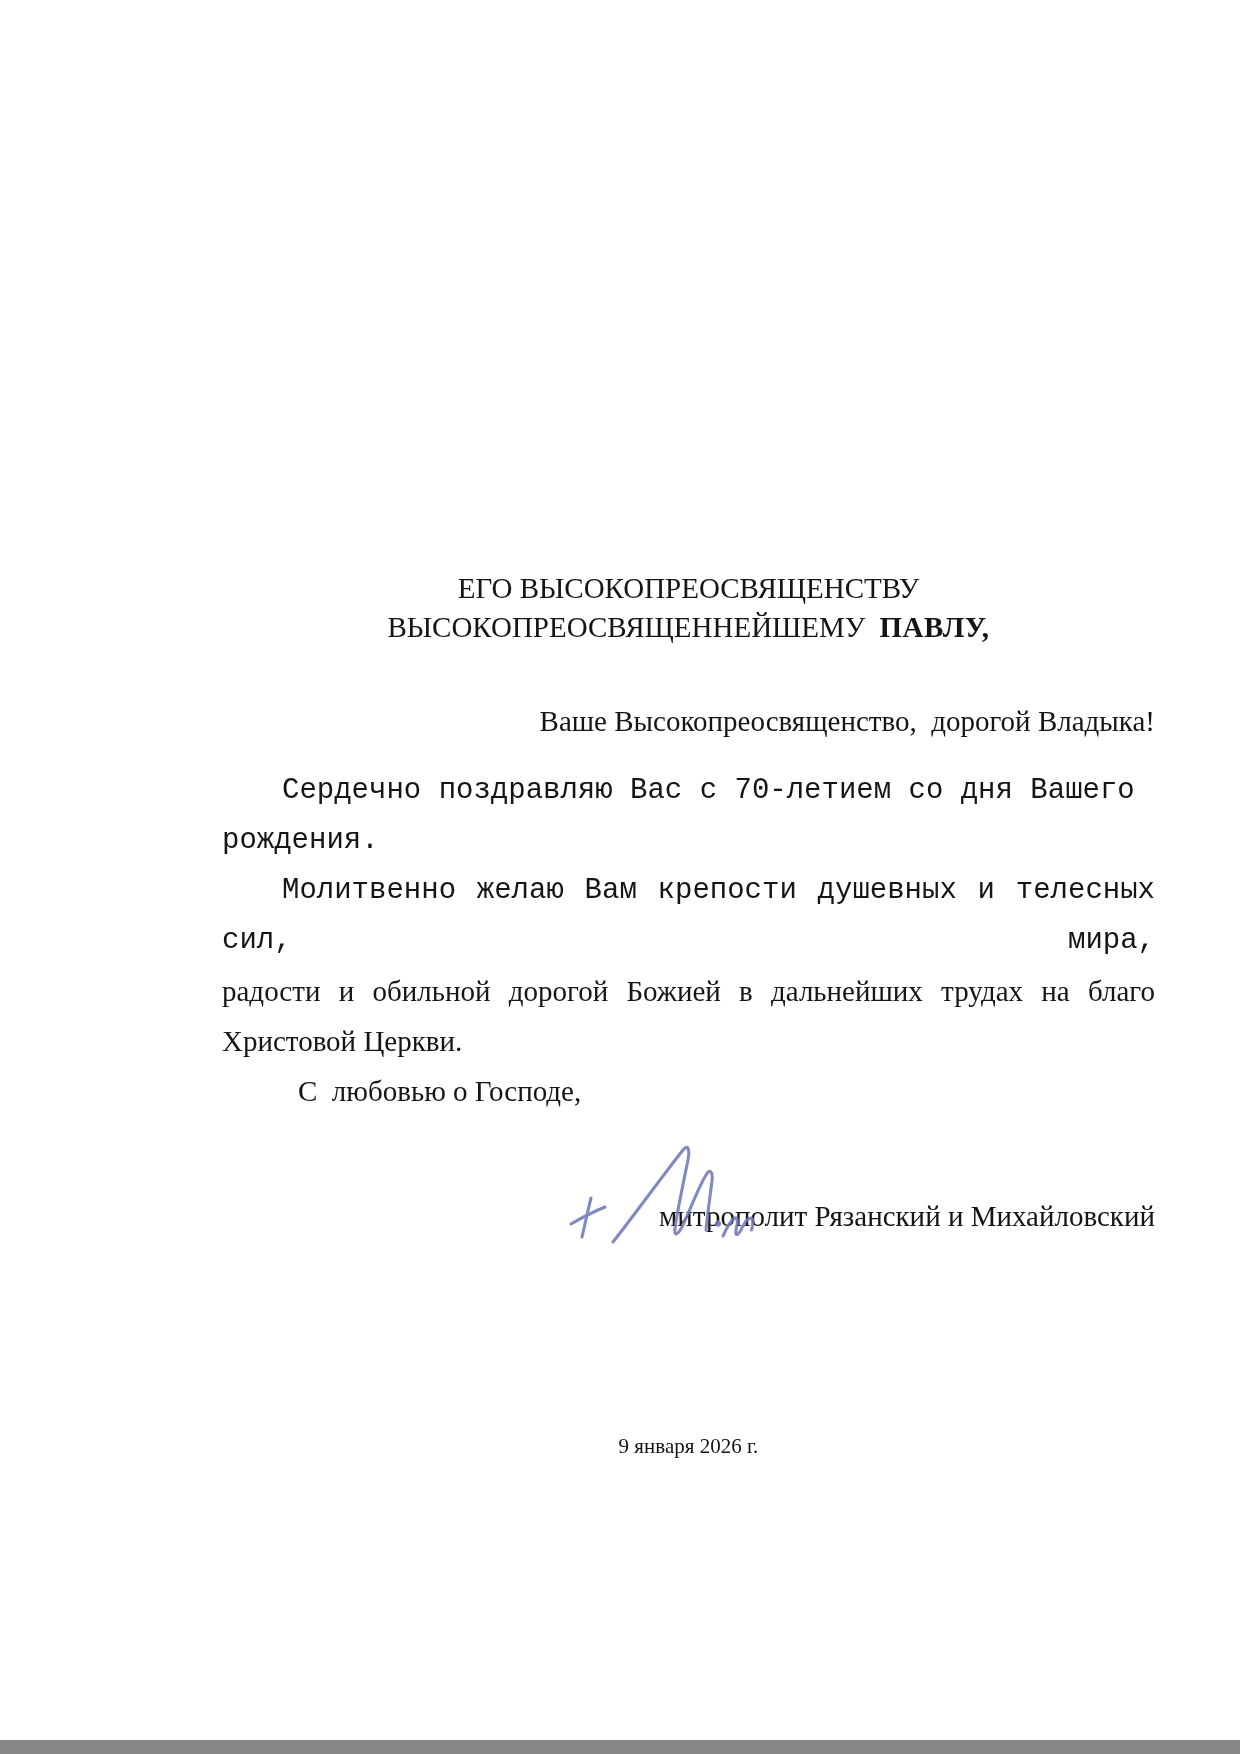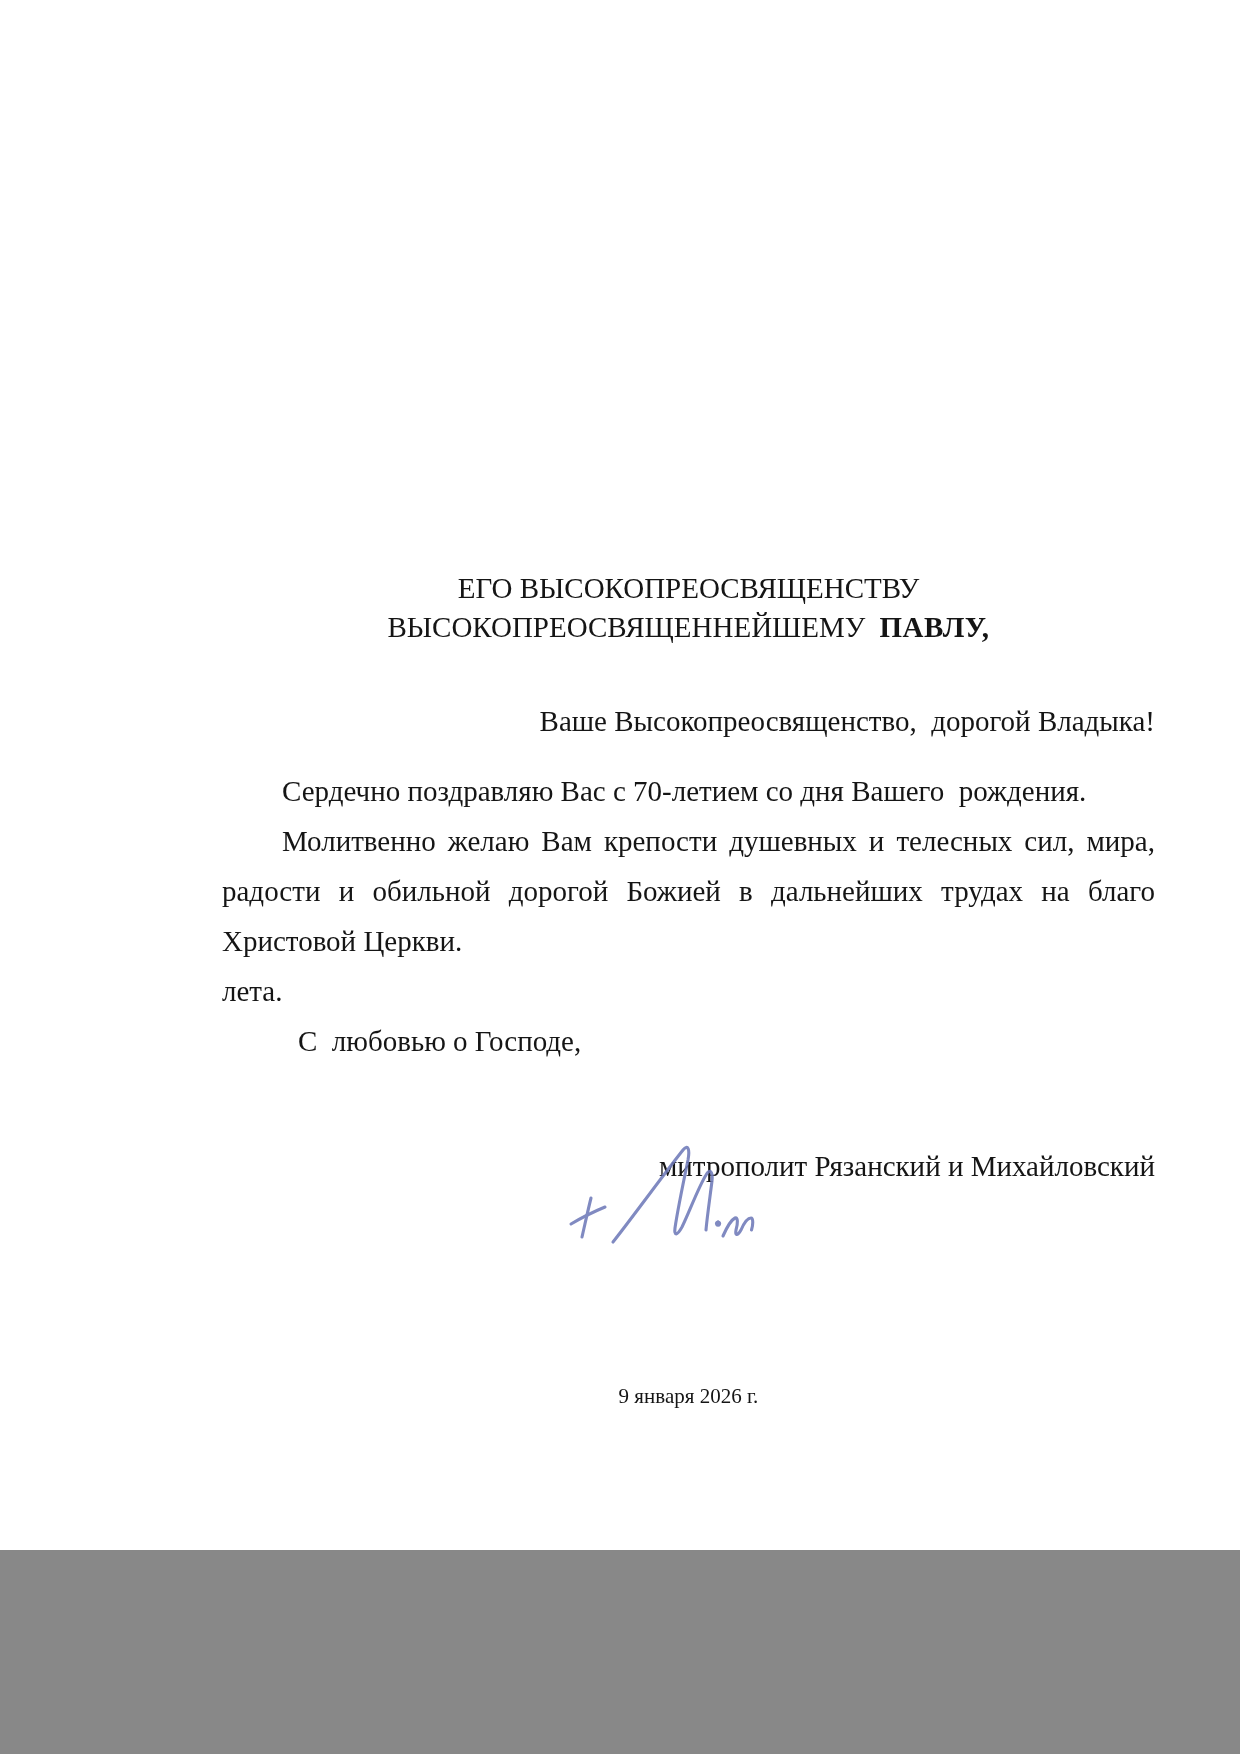--- a/index.html
+++ b/index.html
@@ -1,19 +1,19 @@
 <!DOCTYPE html>
 <html><head>
 <meta charset="utf-8">
 <style>
   html, body { margin: 0; padding: 0; background: #888; }
   .page {
     position: relative;
     width: 1240px;
-    height: 1550px;
+    height: 1740px;
     margin: 0 auto;
     background: #ffffff;
     box-sizing: border-box;
     padding-top: 569px;
     font-family: "Liberation Serif", "DejaVu Serif", serif;
     color: #151515;
     overflow: hidden;
   }
   .column { margin-left: 222px; width: 933px; }
 
@@ -29,21 +29,21 @@
     font-size: 29px;
     line-height: 30px;
     white-space: pre-wrap;
   }
 
   
   .body-block { margin-top: 30px; font-size: 29px; }
   .para .line { line-height: 50px; }
   .para .line.just { text-align: justify; text-align-last: justify; }
   .para .line.last { text-align: left; white-space: pre-wrap; }
-  .para .line.first { text-indent: 60px; }
+  .para .line.first { text-indent: 60px; font-family: Liberation Mono, monospace; }
 
   
   .closing {
     font-size: 29px;
     line-height: 50px;
     padding-left: 76px;
     white-space: pre-wrap;
   }
 
   
@@ -87,21 +87,20 @@
   <div class="column body-block">
       <div class="para">
         <div class="line first last">Сердечно поздравляю Вас с 70-летием со дня Вашего  рождения.</div>
       </div>
       <div class="para">
         <div class="line first just">Молитвенно желаю Вам крепости душевных и телесных сил, мира,</div>
         <div class="line just">радости и обильной дорогой Божией в дальнейших трудах на благо</div>
         <div class="line last">Христовой Церкви.</div>
       </div>
       <div class="para">
-        <div class="line last">лета.</div>
       </div>
     </div>
 
   <div class="column closing">С  любовью о Господе,</div>
 
   <div class="signature-wrap">
     <svg viewBox="0 0 200 115" fill="none" xmlns="http://www.w3.org/2000/svg">
       <g class="ink" stroke="#6f7ab9" stroke-width="3.1" stroke-linecap="round" fill="none" opacity="0.88">
         <path d="M16,84 C26,78 38,72 50,67"></path>
         <path d="M36,58 C33,70 30,84 27,97"></path>

